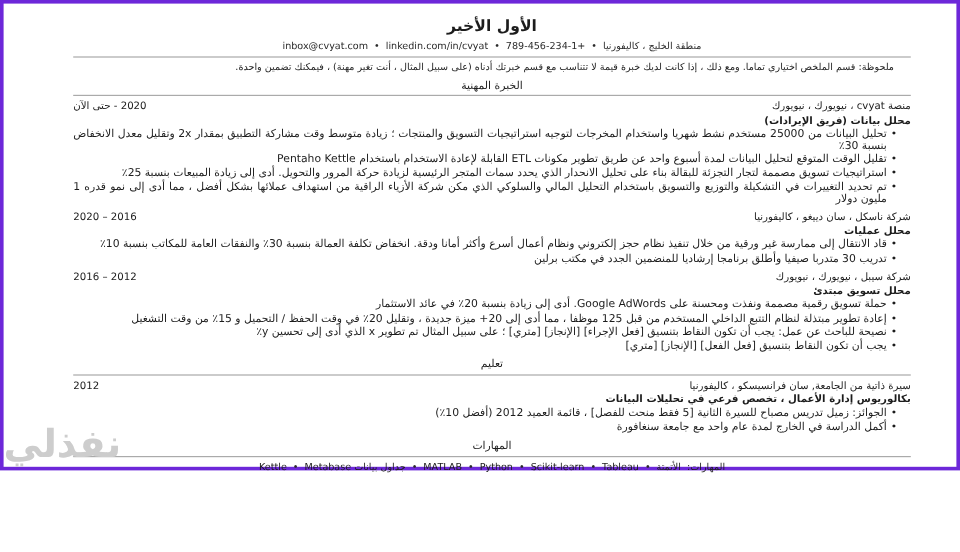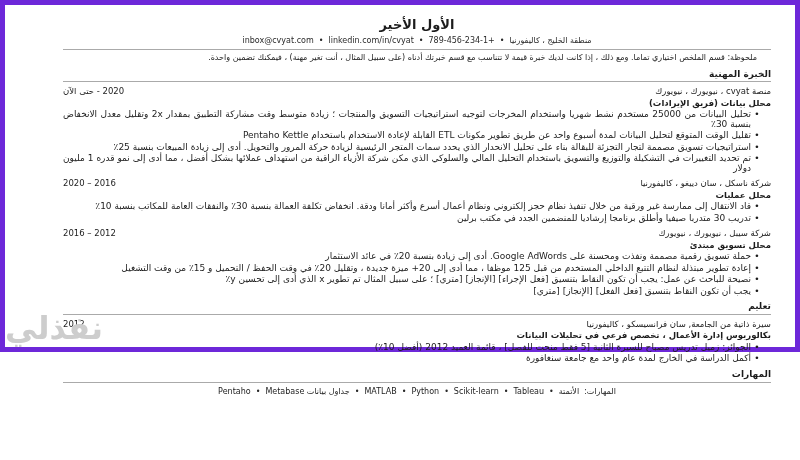--- a/index.html
+++ b/index.html
@@ -1,35 +1,35 @@
 <!DOCTYPE html>
 <html lang="ar"><head>
 <meta charset="utf-8">
 <style>
   html,body{margin:0;padding:0;background:#ffffff;}
   body{
     width:800px;height:460px;overflow:hidden;
     font-family:"DejaVu Sans",sans-serif;color:#1c1c1c;
   }
   .page{
-    position:relative;width:800px;height:352px;box-sizing:border-box;
-    padding:12px 24px 0 58px;border:5px solid #6d28d9;background:#fff;
+    position:relative;width:800px;height:392px;box-sizing:border-box;
+    padding:12px 38px 0 58px;border:3px solid #6d28d9;background:#fff;
   }
   .name{text-align:center;font-size:13px;font-weight:bold;line-height:1.25;}
   .contact{
     display:flex;justify-content:center;align-items:center;gap:5px;
     font-size:8px;margin-top:3px;color:#2a2a2a;white-space:nowrap;
   }
   .dot::before{content:"•";font-size:8px;color:#2a2a2a;}
   .rule{border-top:1px solid #aaaaaa;height:0;margin:4px 0 3px 0;}
   .note{
     font-size:8px;line-height:1.3;
     margin:1px 14px 5px 14px;color:#222;
   }
-  .sec-title{text-align:right;font-weight:bold;font-size:9px;margin-top:4px;line-height:1.2;}
+  .sec-title{text-align:center;font-weight:normal;font-size:9px;margin-top:4px;line-height:1.2;}
   .sec-rule{margin:2px 0 4px 0;}
   .job{margin-bottom:5px;}
   .job-head,.edu-head{
     display:flex;justify-content:space-between;align-items:baseline;
     font-size:8.5px;line-height:1.2;
   }
   .dates{font-size:8.5px;color:#1c1c1c;text-align:center;}
   .role,.degree{font-weight:bold;font-size:8.5px;line-height:1.25;margin:1px 0 2px 0;}
   .bullets{margin:0;}
   .bullet{
@@ -163,18 +163,18 @@
     <span>Tableau</span>
     <span class="dot"></span>
     <span>Scikit-learn</span>
     <span class="dot"></span>
     <span>Python</span>
     <span class="dot"></span>
     <span>MATLAB</span>
     <span class="dot"></span>
     <span>جداول بيانات Metabase</span>
     <span class="dot"></span>
-    <span>Pentaho</span>
+    <span>Kettle</span>
   </div>
 
   <div class="watermark">نفذلي</div>
 
 </div>
 
 </body></html>

